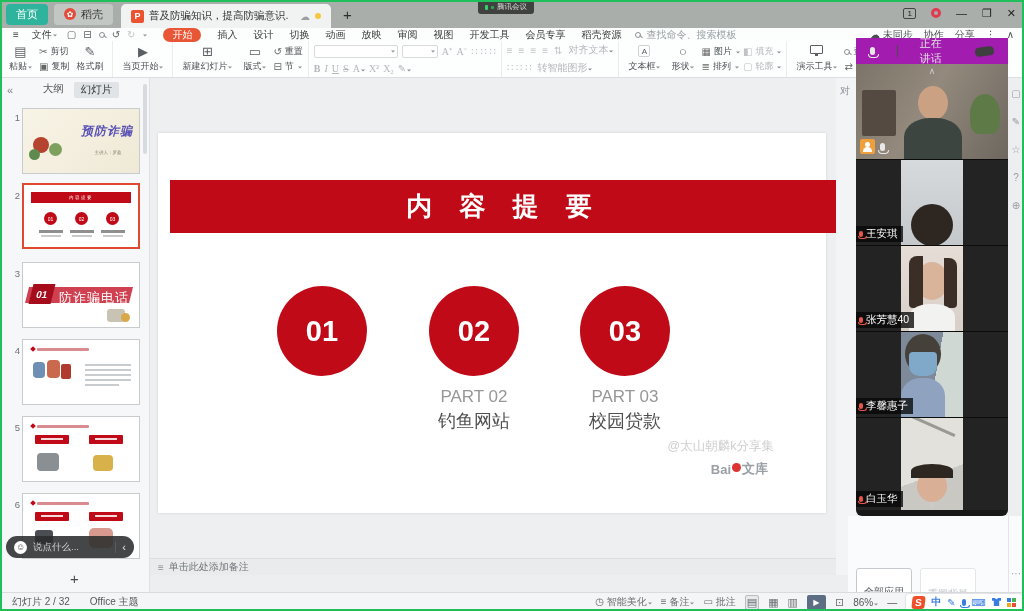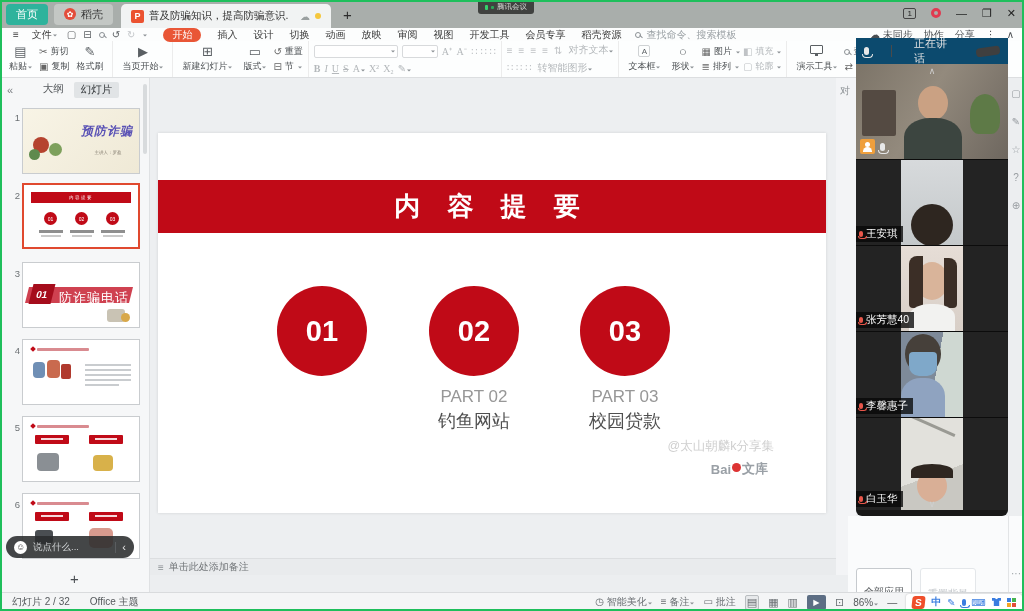--- a/index.html
+++ b/index.html
@@ -94,42 +94,42 @@
 .aipill{position:absolute;left:6px;top:458px;width:128px;height:22px;background:rgba(42,44,46,.88);border-radius:11px;display:flex;align-items:center;gap:6px;padding:0 8px;z-index:8;color:#e8e8e8}
 .aipill .face{width:13px;height:13px;background:#fff;border-radius:50%;color:#444;font-size:9px;line-height:13px;text-align:center}
 .aipill .ph{font-size:9.5px;color:#cfd2d4;flex:1;white-space:nowrap}
 .aipill .sep{width:1px;height:11px;background:#5a5d60}
 .addslide{position:absolute;left:0;right:0;top:492px;text-align:center;font-size:15px;color:#4a4e52}
 .sbscroll{position:absolute;right:2px;top:6px;width:4px;height:70px;background:#d8dbdd;border-radius:2px}
 
 
 .main{position:absolute;left:150px;top:78px;width:706px;height:497px;background:#edeff1;z-index:2}
 .slide{position:absolute;left:8px;top:55px;width:668px;height:380px;background:#fff;box-shadow:0 0 3px rgba(0,0,0,.12)}
-.banner{position:absolute;left:0;top:47px;width:668px;height:53px;background:#c00a17;display:flex;align-items:center;justify-content:center}
+.banner{position:absolute;left:12px;top:47px;width:668px;height:53px;background:#c00a17;display:flex;align-items:center;justify-content:center}
 .banner h1{color:#fff;font-size:26px;letter-spacing:10px;font-weight:bold}
 .pcirc{position:absolute;top:153px;width:90px;height:90px;border-radius:50%;background:#c00a17;color:#fff;display:flex;align-items:center;justify-content:center;font-size:29px;font-weight:bold}
 .pblock{position:absolute;width:170px;text-align:center}
 .ppart{color:#979797}
 .plabel{color:#4f4f4f;margin-top:2px}
 .wm{position:absolute;right:52px;top:305px;font-size:12.5px;color:#cfcfcf}
 .brand{position:absolute;right:58px;top:327px;font-size:13px;color:#9aa0a6;font-weight:bold;display:flex;align-items:center;gap:1px}
 .paw{width:9px;height:9px;border-radius:50%;background:#d33;position:relative;top:-2px}
 .mscroll{position:absolute;right:1px;top:10px;width:5px;height:467px;background:#e4e6e8;border-radius:2px}
 .mscroll .th{position:absolute;left:0;top:2px;width:5px;height:58px;background:#b8bbbe;border-radius:2px}
 .notesbar{position:absolute;left:0;bottom:0;width:698px;height:17px;background:#e9ebed;border-top:1px solid #dcdee0;display:flex;align-items:center;gap:5px;padding:0 8px;font-size:10px;color:#73777a}
 
 .rstrip{position:absolute;left:836px;top:78px;width:20px;height:497px;background:#f3f4f6;font-size:10px;color:#8b9094;z-index:2;overflow:hidden}
 .rstrip div{margin:6px 0 0 4px}
 
 
 .rtools{position:absolute;left:1008px;top:78px;width:16px;height:440px;display:flex;flex-direction:column;align-items:center;gap:17px;padding-top:10px;font-size:10px;color:#979ca0;z-index:3}
 
 
 .meet{position:absolute;left:856px;top:38px;width:152px;height:478px;background:#181818;border-radius:0 0 6px 6px;z-index:50;overflow:hidden}
-.meettop{height:26px;background:#0c4a6e;display:flex;align-items:center;gap:22px;padding:0 8px}
+.meettop{height:26px;background:#a21caf;display:flex;align-items:center;gap:22px;padding:0 14px}
 .micw{width:5px;height:8px;background:#e8e8e8;border-radius:2.5px;position:relative;flex:none}
 .micw::after{content:"";position:absolute;left:-2px;top:7px;width:9px;height:3px;border:1px solid #e8e8e8;border-top:none;border-radius:0 0 4px 4px}
 .meettop .vs{width:1px;height:12px;background:#4a4a4a}
 .meettop span{font-size:11px;color:#e4e4e4}
 .meettop .blur{margin-left:auto;width:26px;height:9px;background:#3f3f3f;border-radius:4px;transform:rotate(-8deg)}
 .tile{position:relative;width:152px;background:#232323;border-bottom:1px solid #0c0c0c;overflow:hidden}
 .strip{position:absolute;left:45px;top:0;bottom:0;width:62px}
 .nlabel{position:absolute;left:0;bottom:3px;background:rgba(8,8,8,.78);color:#fff;font-size:10.5px;display:flex;align-items:center;gap:3px;padding:1px 5px 1px 3px;z-index:4}
 .micr{width:4px;height:6px;background:#e8564a;border-radius:2px;position:relative;flex:none}
 .micr::after{content:"";position:absolute;left:-1.5px;top:5px;width:7px;height:2px;border:1px solid #e8564a;border-top:none;border-radius:0 0 3px 3px}

